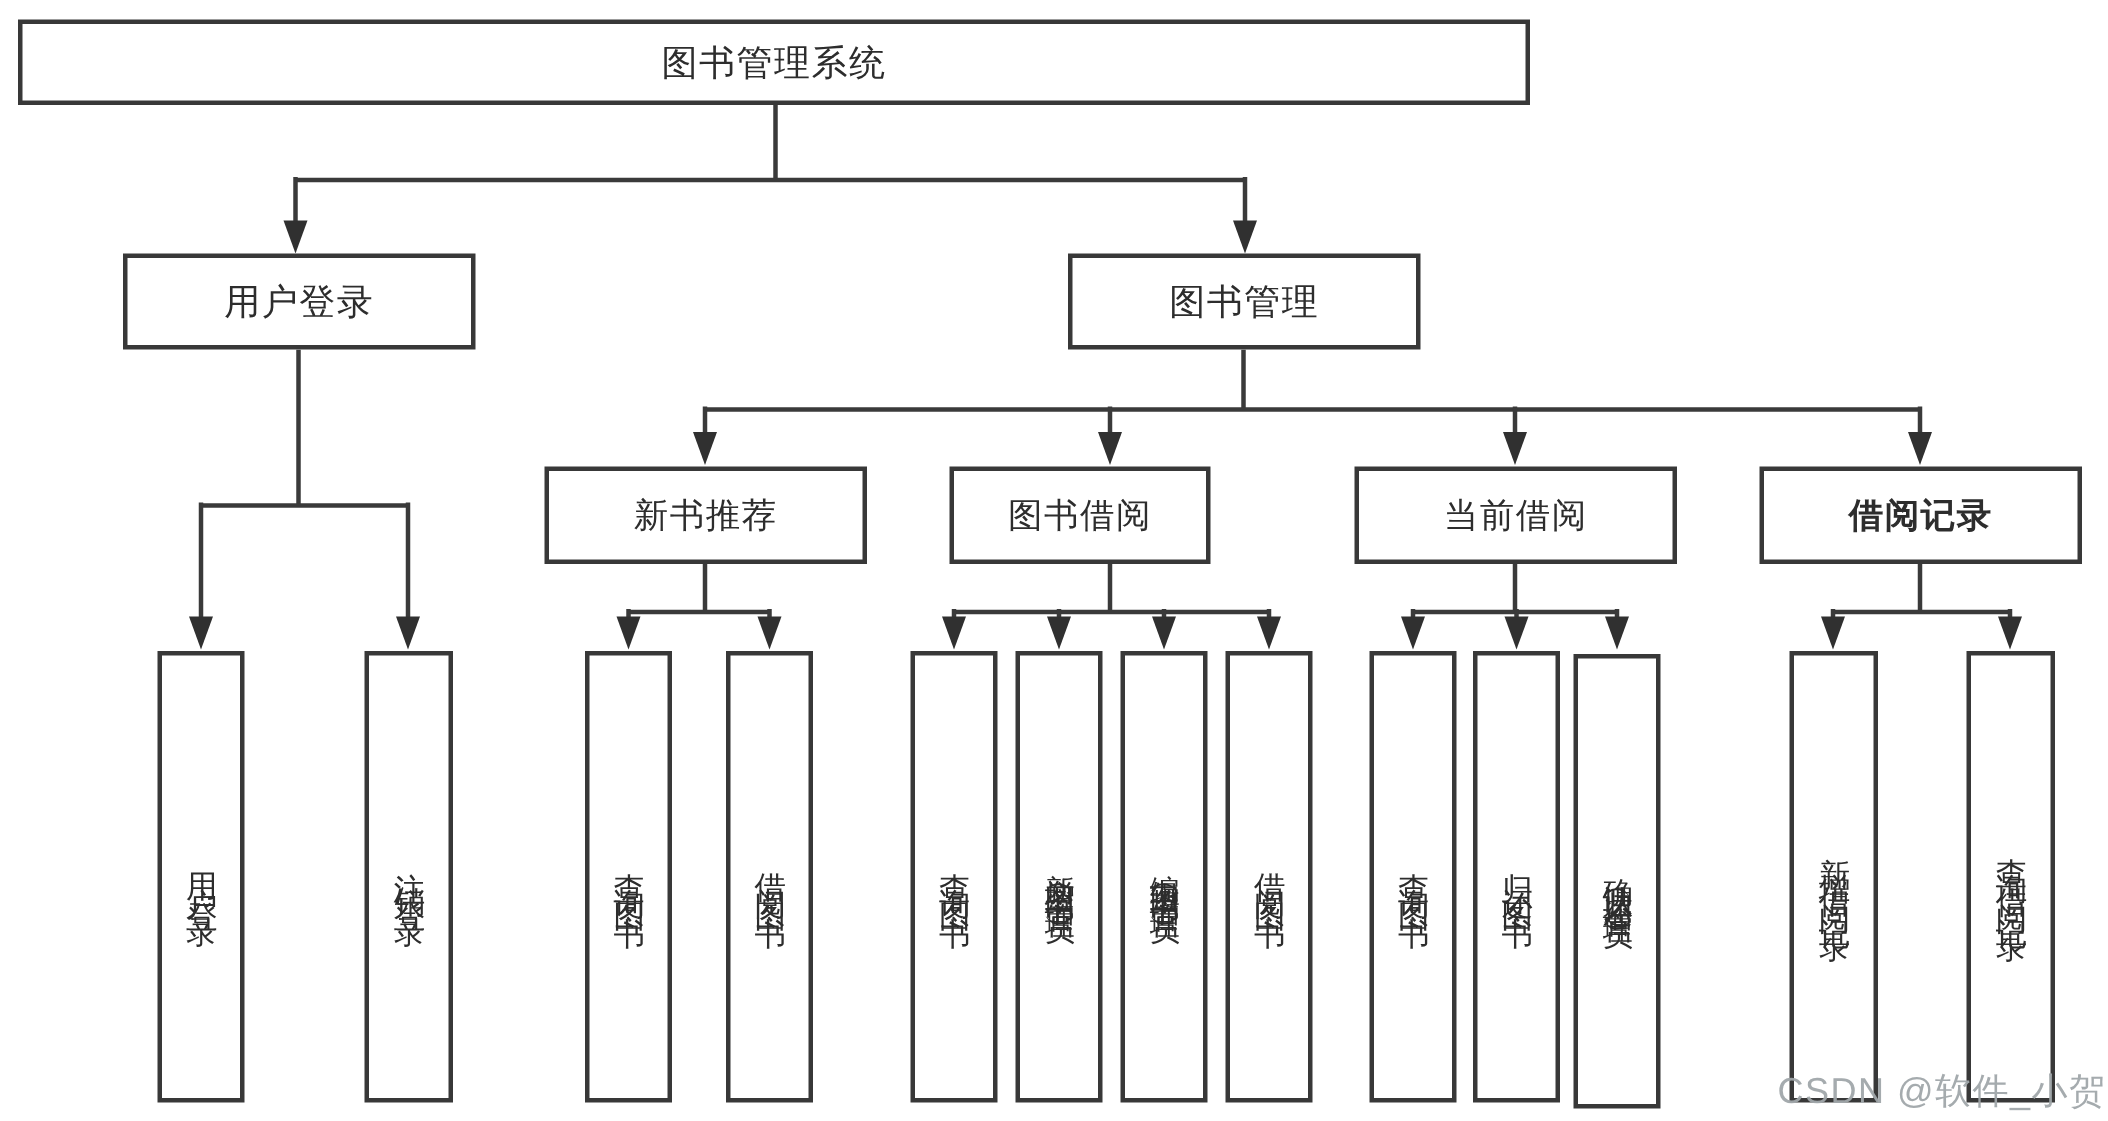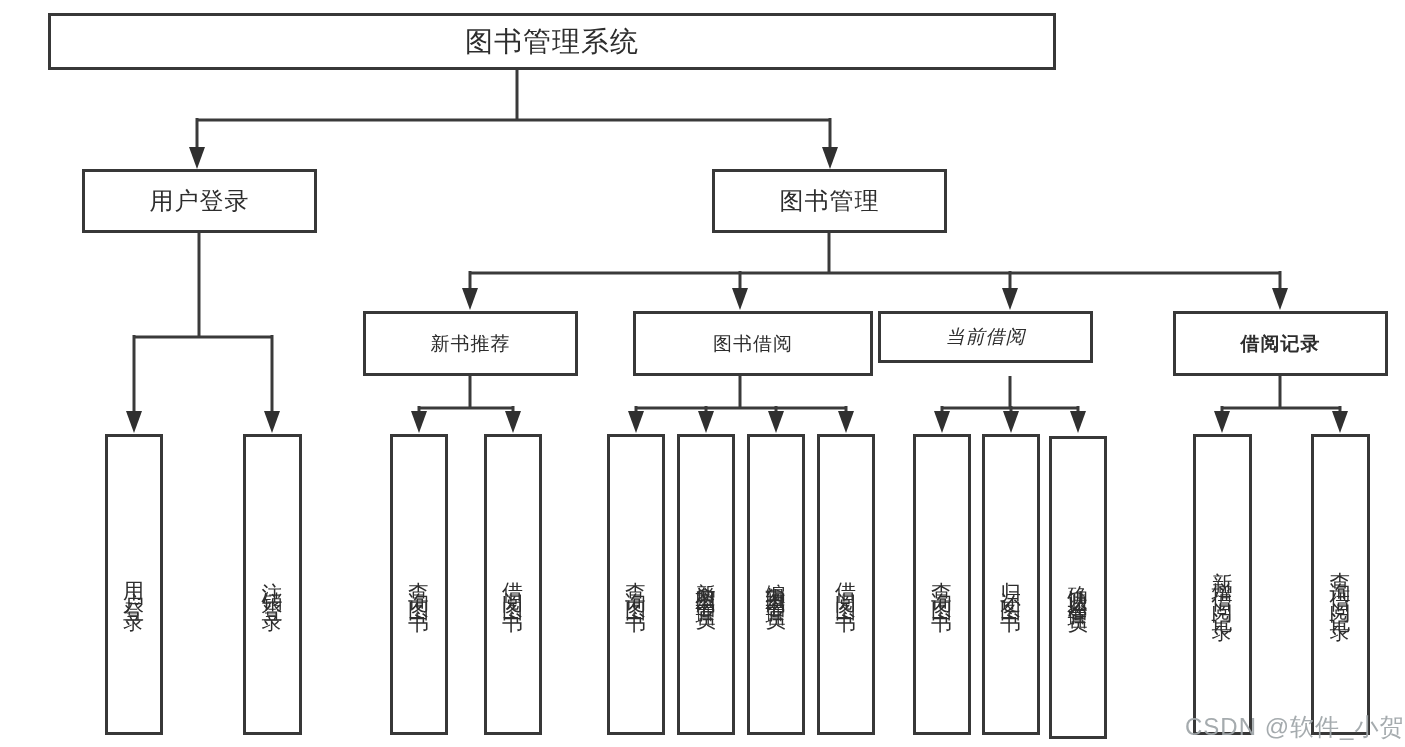--- a/index.html
+++ b/index.html
@@ -25,23 +25,23 @@
     position: absolute;
     box-sizing: border-box;
     background: #ffffff;
     border: 3px solid #383838;
     color: #2d2d2d;
     display: flex;
     align-items: center;
     justify-content: center;
     text-align: center;
   }
-  .root  { font-size: 28px; letter-spacing: 1px; margin-left: 36px; }
+  .root  { font-size: 24px; letter-spacing: 1px; }
   .lvl2  { font-size: 24px; letter-spacing: 1px; }
-  .lvl3  { font-size: 19px; letter-spacing: 1px; }
+  .lvl3  { font-size: 23px; letter-spacing: 1px; }
   .leaf span {
     writing-mode: vertical-lr;
     text-orientation: mixed;
     font-size: 21px;
     letter-spacing: 10px;
     line-height: 1.1;
     color: #2d2d2d;
     white-space: nowrap;
   }
   .leaf span.long {
@@ -156,24 +156,24 @@
   <div class="box lvl2" style="left:82px; top:169px; width:235px; height:64px;">
     <span>用户登录</span>
   </div>
   <div class="box lvl2" style="left:712px; top:169px; width:235px; height:64px;font-family:Liberation Mono, monospace;">
     <span>图书管理</span>
   </div>
 
   <div class="box lvl3" style="left:363px; top:311px; width:215px; height:65px;">
     <span>新书推荐</span>
   </div>
-  <div class="box lvl3" style="left:633px; top:311px; width:240px; height:65px;">
+  <div class="box lvl3" style="left:633px; top:311px; width:174px; height:65px;">
     <span>图书借阅</span>
   </div>
-  <div class="box lvl3" style="left:878px; top:311px; width:215px; height:52px;font-style:italic;">
+  <div class="box lvl3" style="left:903px; top:311px; width:215px; height:65px;">
     <span>当前借阅</span>
   </div>
   <div class="box lvl3" style="left:1173px; top:311px; width:215px; height:65px;font-weight:bold;">
     <span>借阅记录</span>
   </div>
 
   <div class="box leaf" style="left:105px; top:434px; width:58px; height:301px;">
     <span>用户登录</span>
   </div>
   <div class="box leaf" style="left:243px; top:434px; width:59px; height:301px;">

